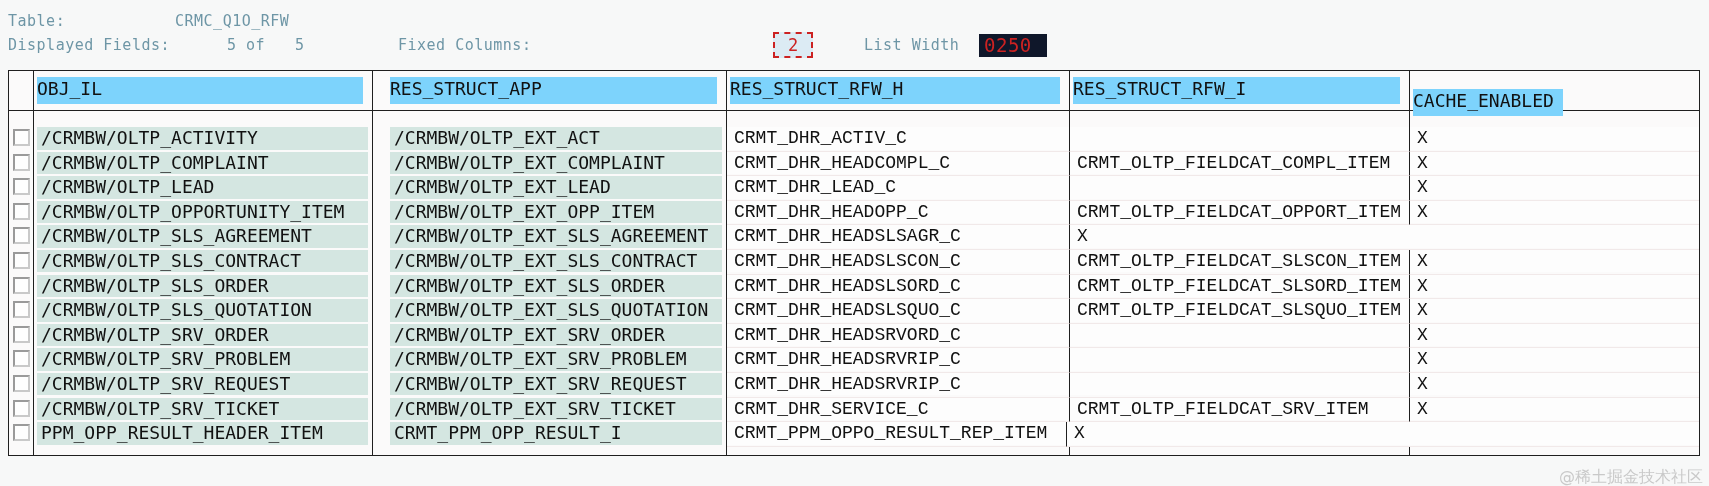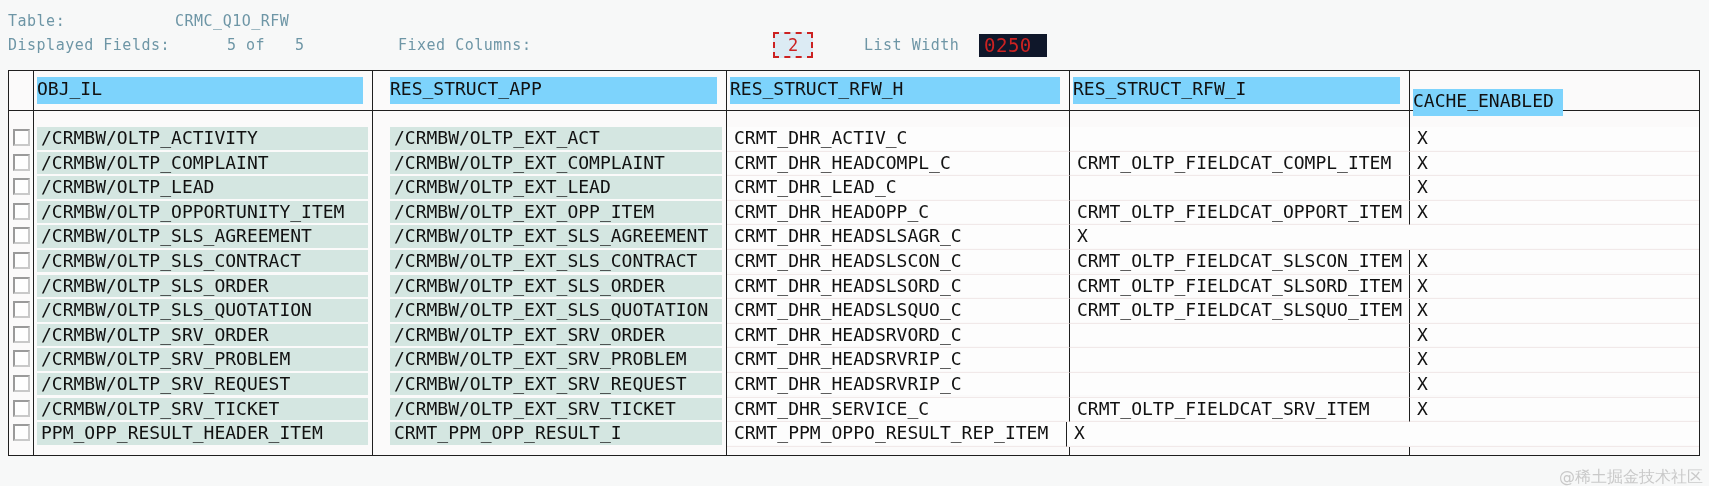--- a/index.html
+++ b/index.html
@@ -52,21 +52,21 @@
   .tspacer { height:16px; flex:0 0 16px; }
   .tbottom { flex:1 1 auto; }
 
   .drow { height:24.6px; flex:0 0 24.6px; }
   .drow .c3, .drow .c4, .drow .c5 { border-bottom:1px solid #f1e9e9; }
   .val {
     display:block; height:22.5px; line-height:22.5px; font-size:18px; color:#111;
     white-space:nowrap; overflow:hidden;
   }
   .val.key { background:#d4e6e1; margin-left:3px; width:calc(100% - 7px); padding-left:4px; }
-  .val.plain { padding-left:7px; background:#fdfdfd; }
+  .val.plain { padding-left:7px; background:#fdfdfd;font-family:Liberation Mono, monospace; }
   .cb {
     width:17px; height:17px; margin:2px 0 0 4px; background:#fefefe;
     border:2px solid; border-color:#9a9a9a #c9c9c9 #c9c9c9 #9a9a9a;
   }
 
   
   .watermark {
     position:absolute; right:6px; bottom:-2px; font-size:16px; color:#c9c9c9;
     font-family:"DejaVu Sans", sans-serif; white-space:nowrap;
   }

